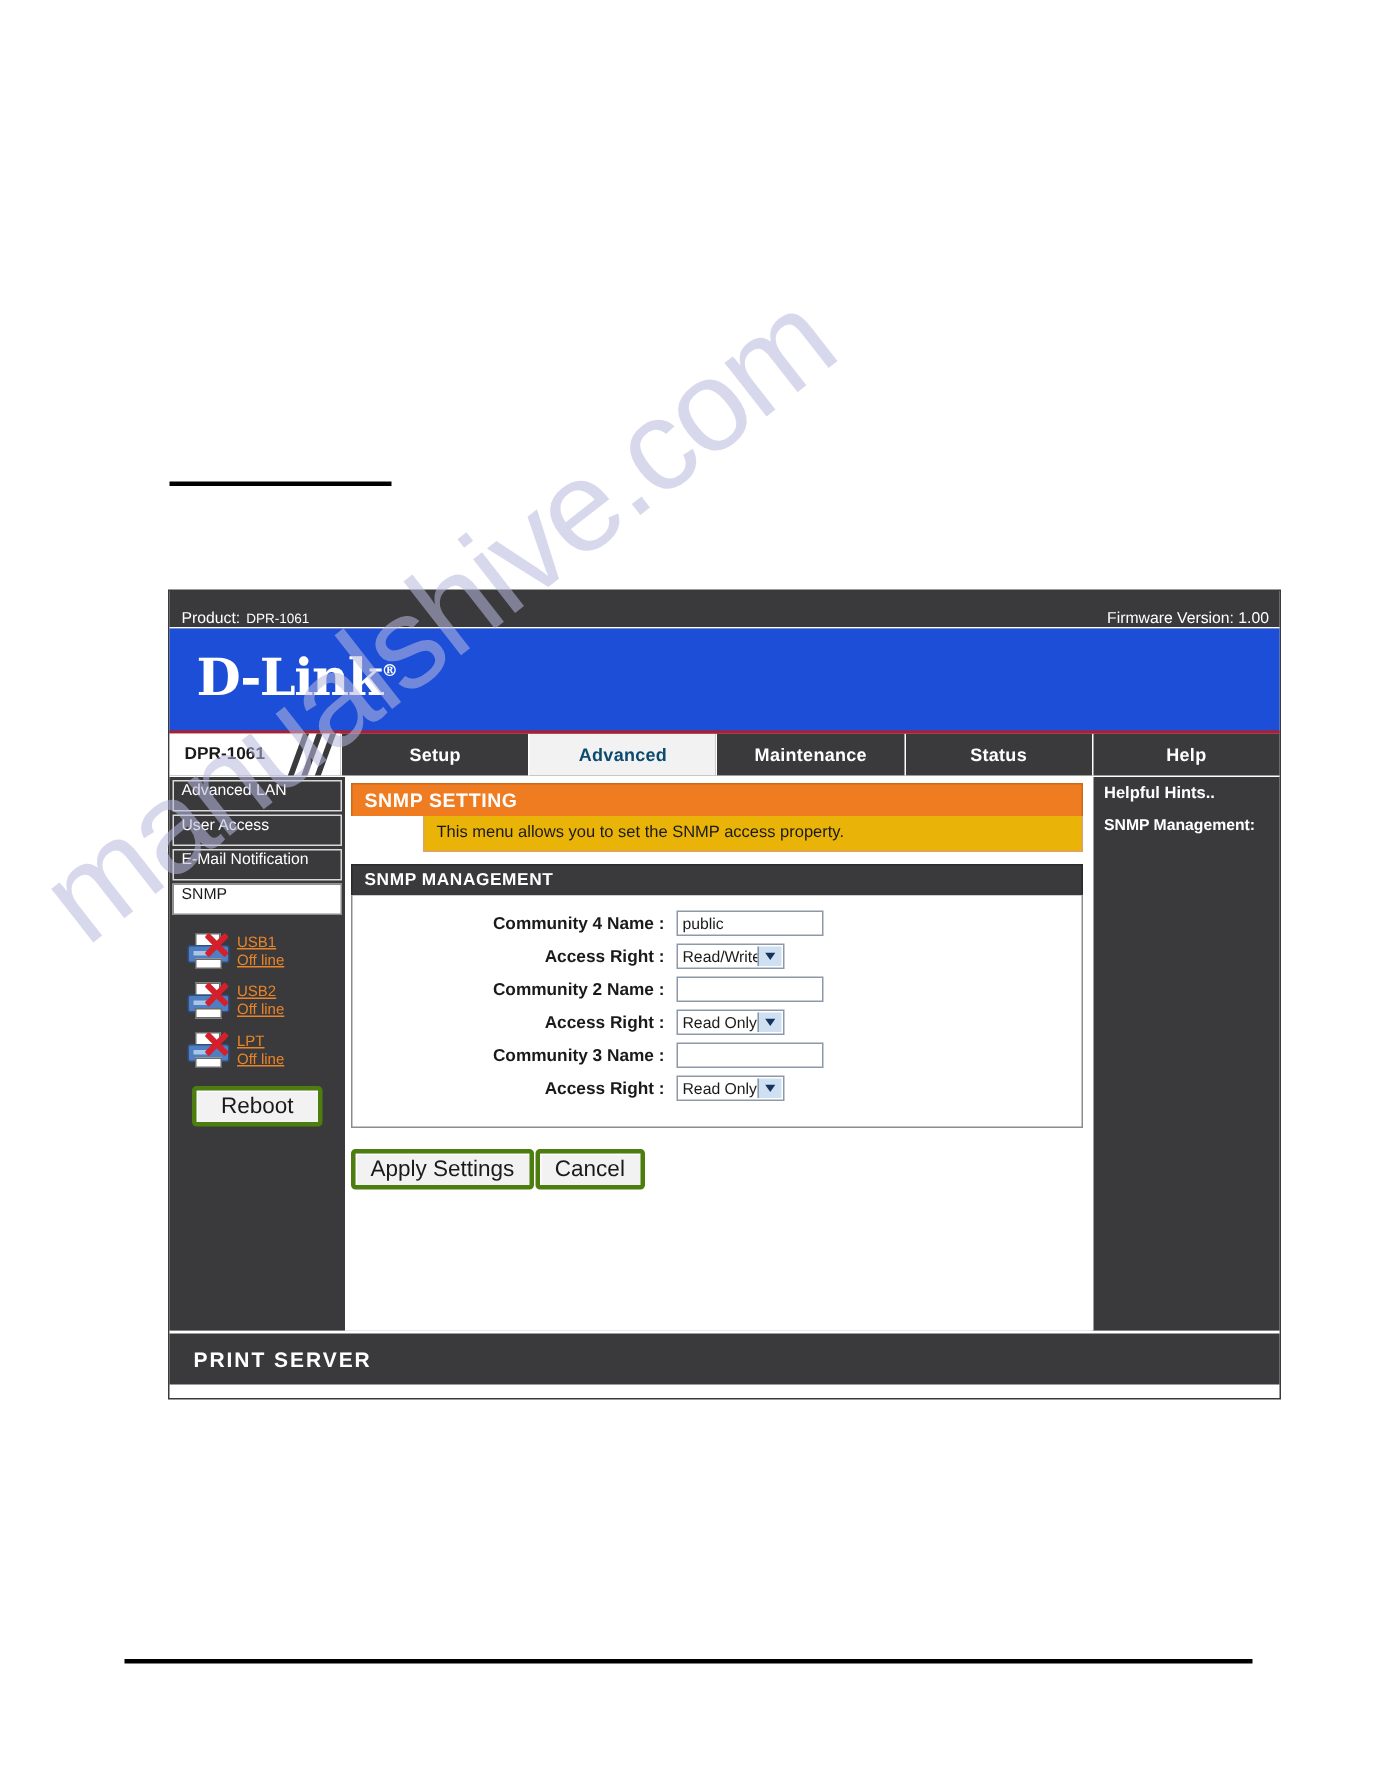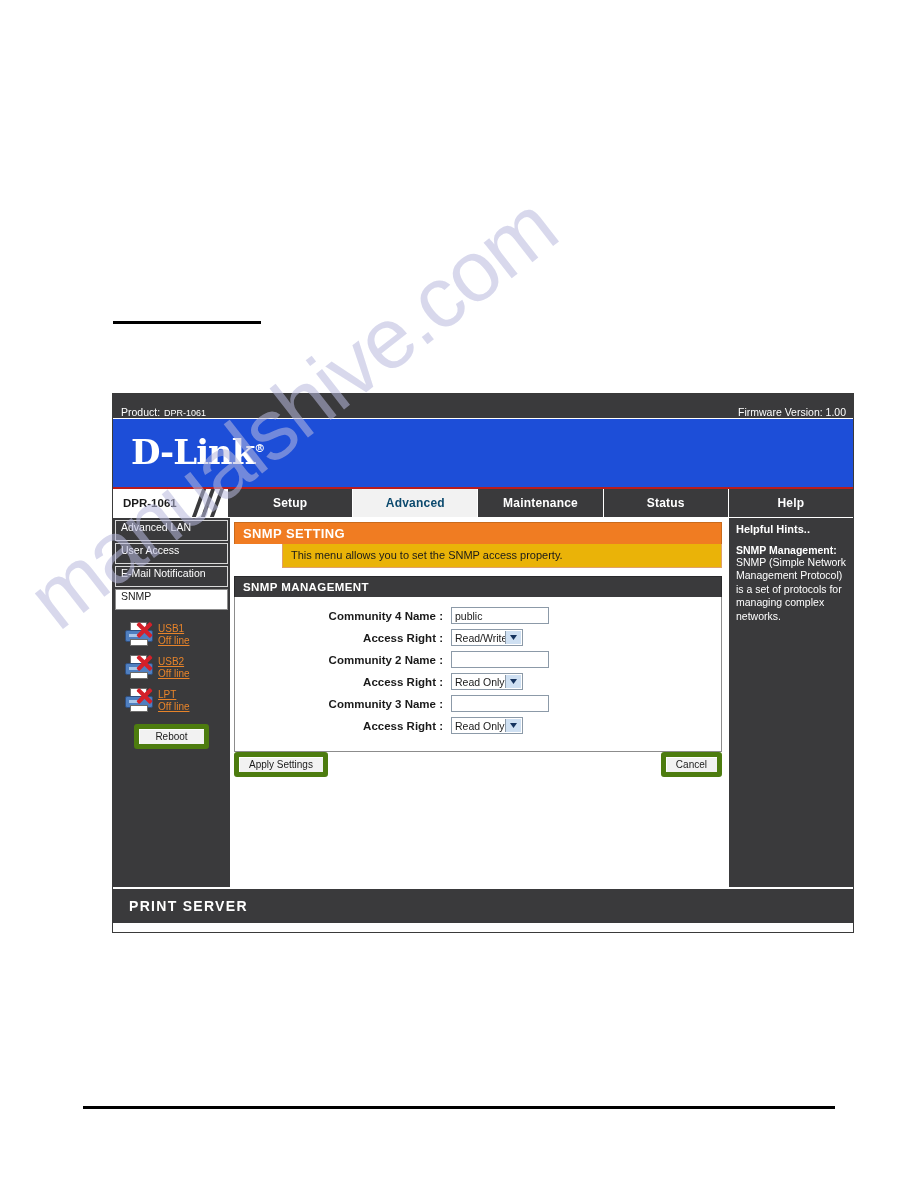--- a/index.html
+++ b/index.html
@@ -284,24 +284,24 @@
   .printer-icon .cross i:nth-child(1) { transform: rotate(45deg); }
   .printer-icon .cross i:nth-child(2) { transform: rotate(-45deg); }
 
   .reboot-wrap {
     margin-top: 10px;
     display: flex;
     justify-content: center;
   }
   .btn {
     font-family: "Liberation Sans", sans-serif;
-    font-size: 10px;
+    font-size: 15px;
     color: #1a1a1a;
     background: #f2f2f2;
-    border: 5px solid #4d7c0f;
+    border: 3px solid #4d7c0f;
     border-radius: 3px;
     padding: 2px 10px;
     box-shadow: inset 1px 1px 0 #ffffff;
     cursor: pointer;
   }
   .btn.reboot { padding: 2px 16px; }
 
   
   .content {
     flex: 1;
@@ -397,23 +397,24 @@
     width: 15px;
     background: #cfe0f2;
     border-left: 1px solid #8c9aa8;
     display: flex;
     align-items: center;
     justify-content: center;
   }
   .sel .arrow svg { display: block; }
 
   .actions {
-    display: flex;
-    justify-content: space-between;
-    gap: 14px;
+    margin-top: 14px;
+    display: flex;
+    justify-content: flex-start;
+    gap: 1px;
   }
 
   
   .hints {
     width: 125px;
     flex: none;
     background: #3a3a3c;
     color: #ffffff;
     padding: 5px 6px 0 7px;
     box-sizing: border-box;
@@ -635,21 +636,20 @@
       <div class="actions">
         <button class="btn">Apply Settings</button>
         <button class="btn">Cancel</button>
       </div>
 
     </div>
 
     <div class="hints">
       <div class="h-title">Helpful Hints..</div>
       <div class="h-sub">SNMP Management:</div>
-      <div class="h-text">SNMP (Simple Network Management Protocol) is a set of protocols for managing complex networks.</div>
     </div>
 
   </div>
 
   <div class="footer">
     <span class="ftxt">PRINT SERVER</span>
   </div>
 
 </div>
 

